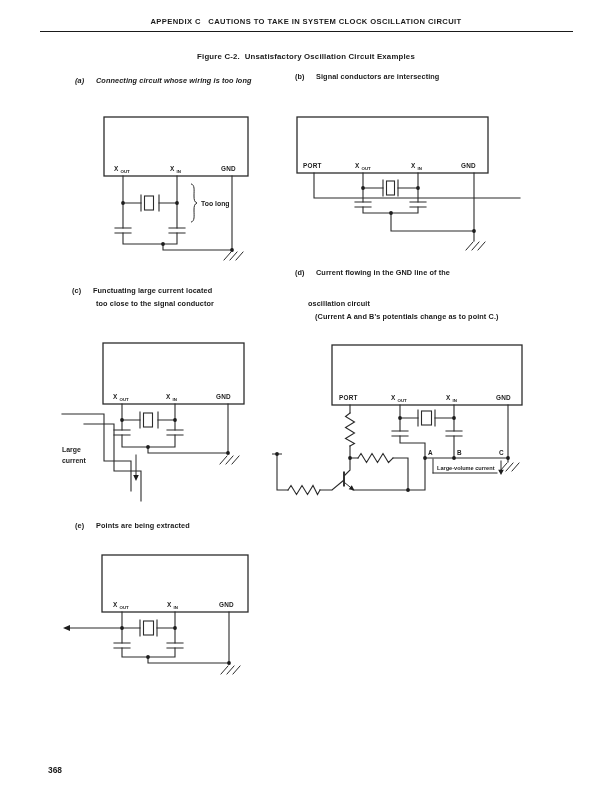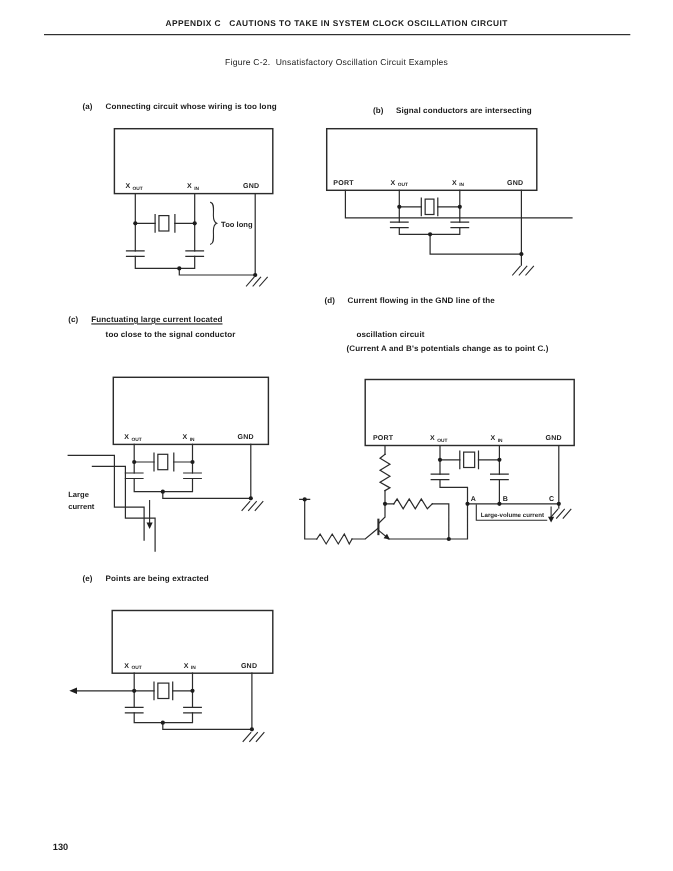--- a/index.html
+++ b/index.html
@@ -16,44 +16,44 @@
   text{fill:#1d1d1d;font-family:"Liberation Sans",sans-serif;font-weight:bold;}
   .pin{font-size:6.4px;letter-spacing:.2px;}
   .pin-sub{font-size:4.4px;}
   .ann{font-size:6.9px;}
   .ann2{font-size:5.6px;}
   .pt{font-size:6.4px;}
   .hdr{position:absolute;left:0;width:612px;top:17px;text-align:center;
        font-size:7.6px;font-weight:bold;letter-spacing:.4px;white-space:pre;color:#1a1a1a;}
   .rule{position:absolute;left:40px;top:31px;width:533px;height:1.4px;background:#1a1a1a;}
   .ftitle{position:absolute;left:0;width:612px;top:52px;text-align:center;
-          font-size:7.8px;font-weight:normal;letter-spacing:.2px;white-space:pre;color:#1a1a1a;}
+          font-size:7.8px;font-weight:bold;letter-spacing:.2px;white-space:pre;color:#1a1a1a;}
   .cap{position:absolute;font-size:7.3px;font-weight:bold;white-space:pre;color:#1a1a1a;letter-spacing:.1px;}
   .tag{display:inline-block;width:21px;}
   .pageno{position:absolute;left:48px;top:765px;font-size:8.4px;font-weight:bold;color:#1a1a1a;}
   .wm{position:absolute;left:147px;top:358px;font-size:43px;line-height:1;font-weight:bold;
       color:#b6bdcd;opacity:.55;letter-spacing:2px;white-space:pre;pointer-events:none;}
 </style>
 </head>
 <body>
 
 <div class="page">
 
   <div class="hdr">APPENDIX C   CAUTIONS TO TAKE IN SYSTEM CLOCK OSCILLATION CIRCUIT</div>
   <div class="rule"></div>
   <div class="ftitle">Figure C-2.  Unsatisfactory Oscillation Circuit Examples</div>
 
-  <div class="cap" style="left:75px;top:92px;"><span class="tag">(a)</span><span>Connecting circuit whose wiring is too long</span></div>
-  <div class="cap" style="left:295px;top:96px;margin-left:44px;"><span class="tag">(b)</span><span>Signal conductors are intersecting</span></div>
-
-  <div class="cap" style="left:62px;top:286px;text-decoration:underline;"><span class="tag">(c)</span><span>Functuating large current located</span></div>
+  <div class="cap" style="left:75px;top:76px;font-style:italic;"><span class="tag">(a)</span><span>Connecting circuit whose wiring is too long</span></div>
+  <div class="cap" style="left:295px;top:72px;"><span class="tag">(b)</span><span>Signal conductors are intersecting</span></div>
+
+  <div class="cap" style="left:72px;top:286px;"><span class="tag">(c)</span><span>Functuating large current located</span></div>
   <div class="cap" style="left:96px;top:299px;text-align:center;">too close to the signal conductor</div>
 
   <div class="cap" style="left:295px;top:268px;"><span class="tag">(d)</span><span>Current flowing in the GND line of the</span></div>
-  <div class="cap" style="left:324px;top:299px;">oscillation circuit</div>
+  <div class="cap" style="left:308px;top:299px;">oscillation circuit</div>
   <div class="cap" style="left:315px;top:312px;">(Current A and B's potentials change as to point C.)</div>
 
   <div class="cap" style="left:75px;top:521px;"><span class="tag">(e)</span><span>Points are being extracted</span></div>
 
   <svg style="left:88px;top:108px;" width="180" height="162" viewBox="88 108 180 162">
     <rect class="ic" x="104" y="117" width="144" height="59"></rect>
     <path class="w" d="M123,176 V228 M123,233 V244 M177,176 V228 M177,233 V244 M232,176 V251 M123,203 H141 M159,203 H177 M123,244 H177 M163,244 V250 M163,250 H232"></path>
     <g>
       <path class="w" d="M115,228 H131 M115,233 H131 M169,228 H185 M169,233 H185"></path>
     </g>
@@ -204,14 +204,14 @@
     <circle class="dot" cx="148" cy="657" r="1.9"></circle>
     <circle class="dot" cx="229" cy="663" r="1.9"></circle>
     <text class="pin" x="113" y="607">X</text>
     <text class="pin-sub" x="119.5" y="608.5">OUT</text>
     <text class="pin" x="167" y="607">X</text>
     <text class="pin-sub" x="173.5" y="608.5">IN</text>
     <text class="pin" x="219" y="607">GND</text>
   </svg>
 
 
-  <div class="pageno">130</div>
+  <div class="pageno">368</div>
 </div>
 
 </body></html>

